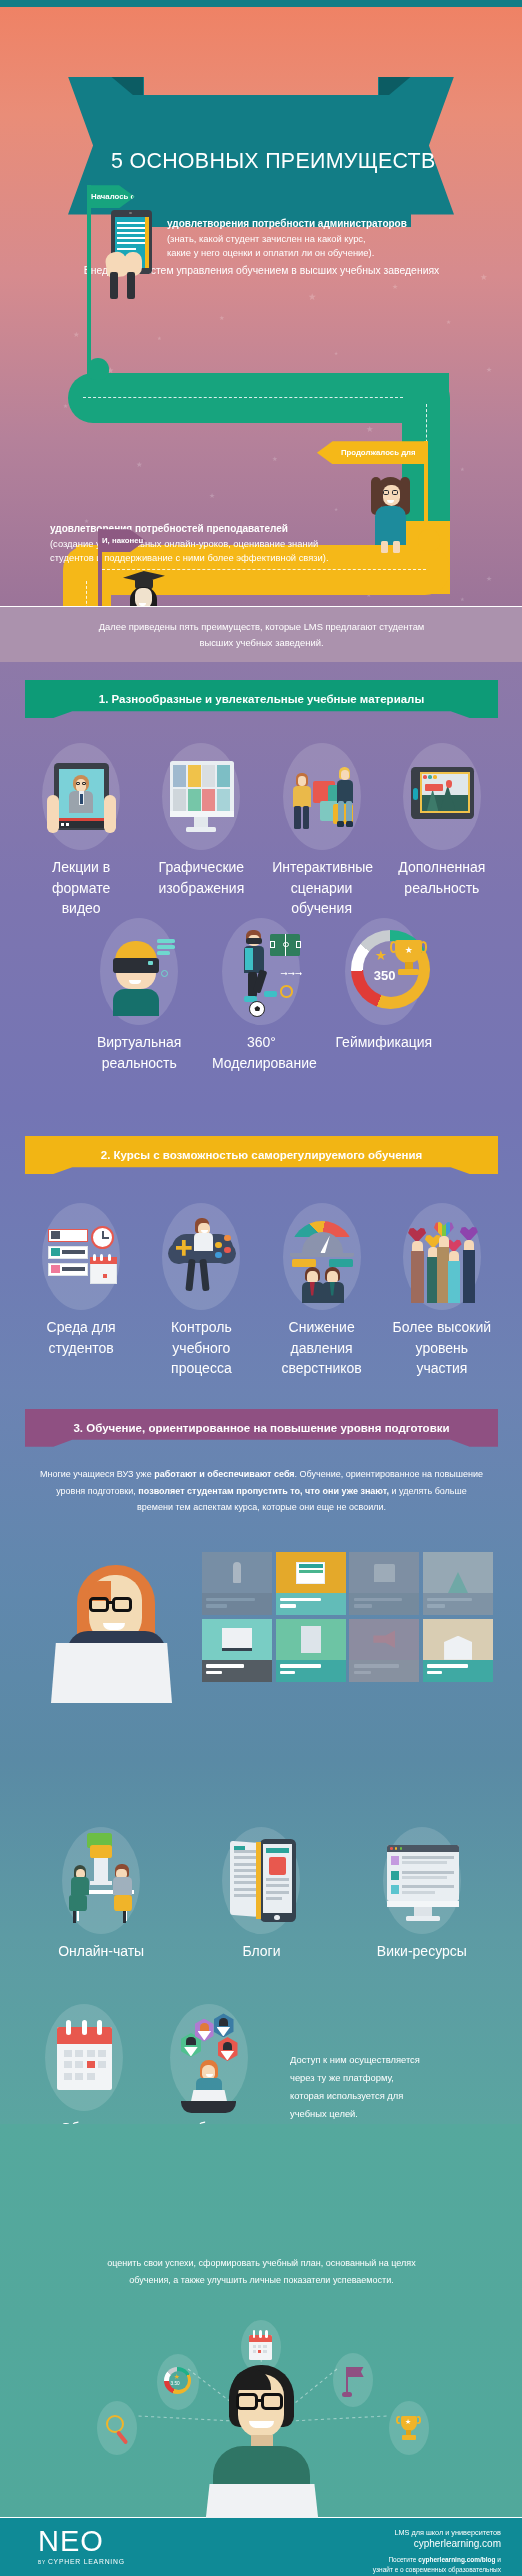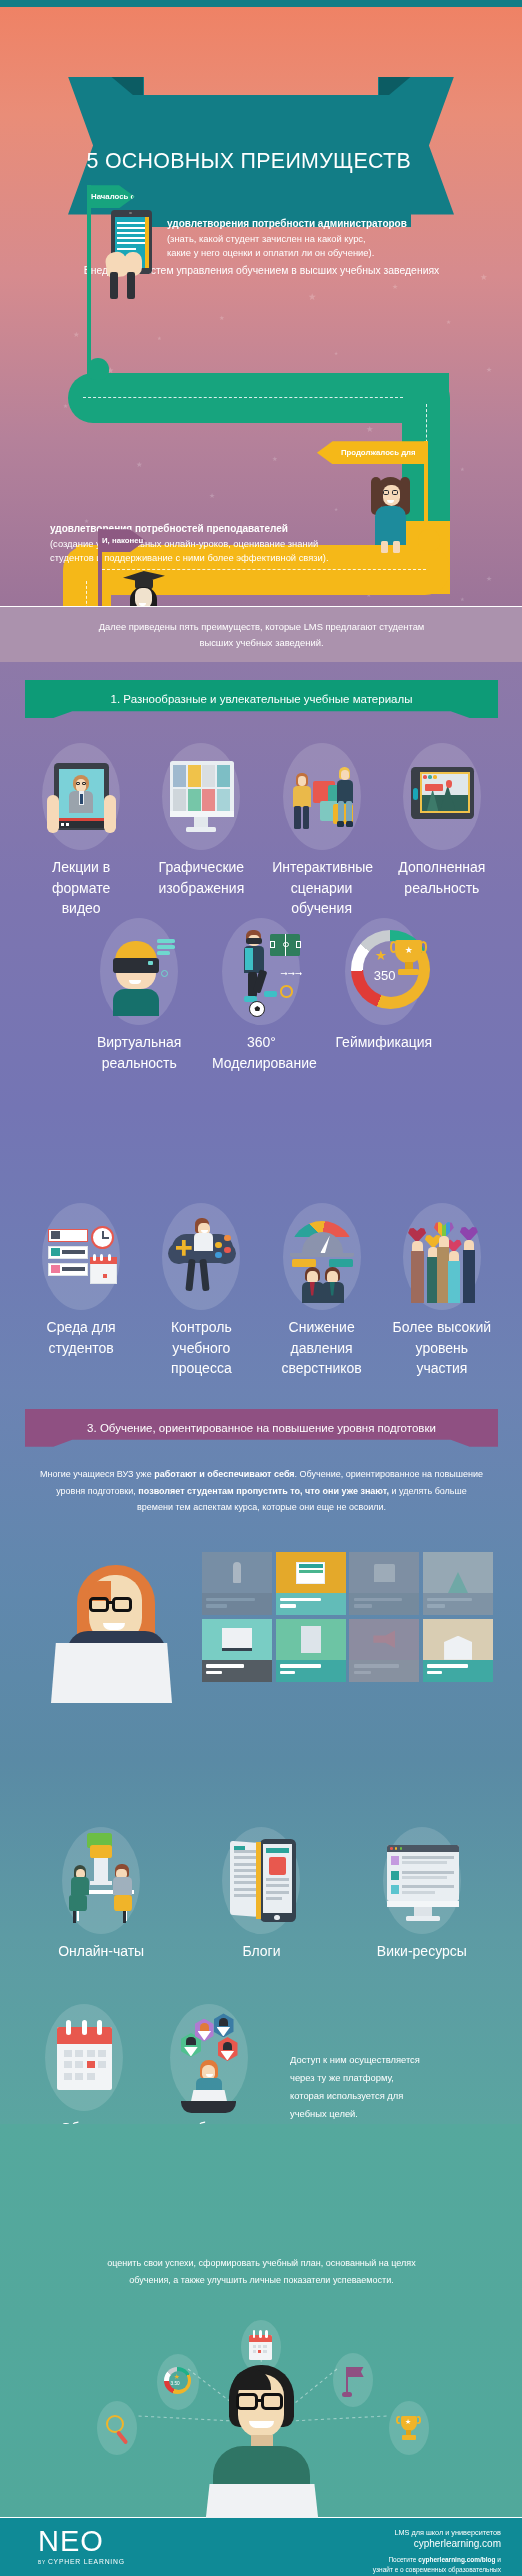--- a/index.html
+++ b/index.html
@@ -35,21 +35,21 @@
   .ribbon-tail-l { left: 0; clip-path: polygon(0 0, 100% 0, 100% 100%, 0 100%, 33% 50%); }
   .ribbon-tail-r { right: 0; clip-path: polygon(0 0, 100% 0, 67% 50%, 100% 100%, 0 100%); }
   .ribbon-fold-l, .ribbon-fold-r {
     position: absolute; top: 6.3px; width: 32px; height: 27px; background: #0c5c63;
   }
   .ribbon-fold-l { left: 43px; clip-path: polygon(0 0, 100% 100%, 100% 0); }
   .ribbon-fold-r { right: 43px; clip-path: polygon(0 0, 0 100%, 100% 0); }
   .ribbon-body {
     position: absolute; left: 43px; top: 25px; width: 300px; height: 132px;
     background: #127d86; display: flex; flex-direction: column;
-    align-items: flex-end; justify-content: center; gap: 4.2px;
+    align-items: flex-start; justify-content: center; gap: 4.2px;
   }
   .hero-title-1 {
     font-size: 21.4px; font-weight: 400; letter-spacing: 0.3px; white-space: nowrap;
   }
   .hero-title-2 { font-size: 21.4px; font-weight: 400; letter-spacing: 0.3px; white-space: nowrap; }
   .hero-title-2 b { font-weight: 700; }
 
   .hero-sub {
     position: absolute; left: 0; right: 0; top: 258px; text-align: center;
     font-size: 10.4px; color: #ffffff; font-weight: 400;
@@ -119,21 +119,21 @@
     position: absolute; left: 0; top: 2124px; width: 523px; height: 393px;
     background: linear-gradient(180deg, #55a89d 0%, #51a89b 100%);
   }
 
   
   .sec-ribbon {
     position: absolute; left: 25px; width: 473px; height: 38px;
     display: flex; align-items: center; justify-content: center;
     clip-path: polygon(0 0, 100% 0, 100% 100%, 94% 100%, 90% 82%, 10% 82%, 6% 100%, 0 100%);
   }
-  .sec-ribbon span { font-size: 11.5px; font-weight: 400; text-align: center; }
+  .sec-ribbon span { font-size: 11.5px; font-weight: 700; text-align: center; }
 
   .green-ribbon  { background: #0d9b77; }
   .yellow-ribbon { background: #f2b514; }
   .purple-ribbon { background: #8f5082; }
 
   
   .icon-row { position: absolute; display: flex; width: 100%; }
   .icon-cell { flex: 1; display: flex; flex-direction: column; align-items: center; }
   .ellipse-bg {
     width: 78px; height: 107px; border-radius: 50%;
@@ -467,36 +467,39 @@
           <span>360°</span><br>
           <span>Моделирование</span>
         </div>
       </div>
       <div class="icon-cell">
         <div class="ellipse-bg">
           <div style="position:absolute; left:6.3px; top:11.5px; width:79px; height:79px; border-radius:50%;
                       background: conic-gradient(#1fb089 0deg 62deg, #f0b429 62deg 200deg, #e03b37 200deg 268deg, #ffffff 268deg 310deg, #c8ccd0 310deg 360deg);"></div>
           <div style="position:absolute; left:18px; top:23px; width:56px; height:56px; border-radius:50%; background:#8e86b6;"></div>
           <div style="position:absolute; left:30px; top:31px; width:13.6px; height:13.6px; color:#f0b429; font-size:13.6px; line-height:13.6px;">★</div>
-          <div style="position:absolute; left:29px; top:50px; font-size:13px; color:#fff; font-weight:400;">350</div>
+          <div style="position:absolute; left:29px; top:50px; font-size:13px; color:#fff; font-weight:700;">350</div>
           <div style="position:absolute; left:50px; top:22px; width:27px; height:23px; background:#f0b429; border-radius:2.1px 2.1px 12.5px 12.5px;"></div>
           <div style="position:absolute; left:60px; top:27px; color:#fff; font-size:9px;">★</div>
           <div style="position:absolute; left:45px; top:23px; width:7.3px; height:11.5px; border:2.6px solid #f0b429; border-radius:50%; border-right-color:transparent;"></div>
           <div style="position:absolute; left:75px; top:23px; width:7.3px; height:11.5px; border:2.6px solid #f0b429; border-radius:50%; border-left-color:transparent;"></div>
           <div style="position:absolute; left:60px; top:44px; width:8.4px; height:8.4px; background:#e0a318;"></div>
           <div style="position:absolute; left:53px; top:51px; width:21px; height:6.3px; background:#f0b429; border-radius:1.6px;"></div>
         </div>
         <div class="icon-label">
           <span>Геймификация</span>
         </div>
       </div>
     </div>
   </div>
 
   <div class="sec2">
+    <div class="sec-ribbon yellow-ribbon" style="top:27px;">
+      <span>2. Курсы с возможностью саморегулируемого обучения</span>
+    </div>
 
     <div class="icon-row" style="top:94px; left:0; padding:0 21px;">
       <div class="icon-cell">
         <div class="ellipse-bg">
           <div style="position:absolute; left:6.3px; top:26px; width:40px; height:12.5px; background:#fff; border:1px solid #e8584e;"></div>
           <div style="position:absolute; left:8.4px; top:28px; width:9.4px; height:8.4px; background:#4a5363;"></div>
           <div style="position:absolute; left:6.3px; top:43px; width:40px; height:12.5px; background:#fff; border:1px solid #dfe4e8;"></div>
           <div style="position:absolute; left:8.4px; top:45px; width:9.4px; height:8.4px; background:#2aa39a;"></div>
           <div style="position:absolute; left:20px; top:47px; width:23px; height:4.2px; background:#4a5363;"></div>
           <div style="position:absolute; left:6.3px; top:60px; width:40px; height:12.5px; background:#fff; border:1px solid #dfe4e8;"></div>

